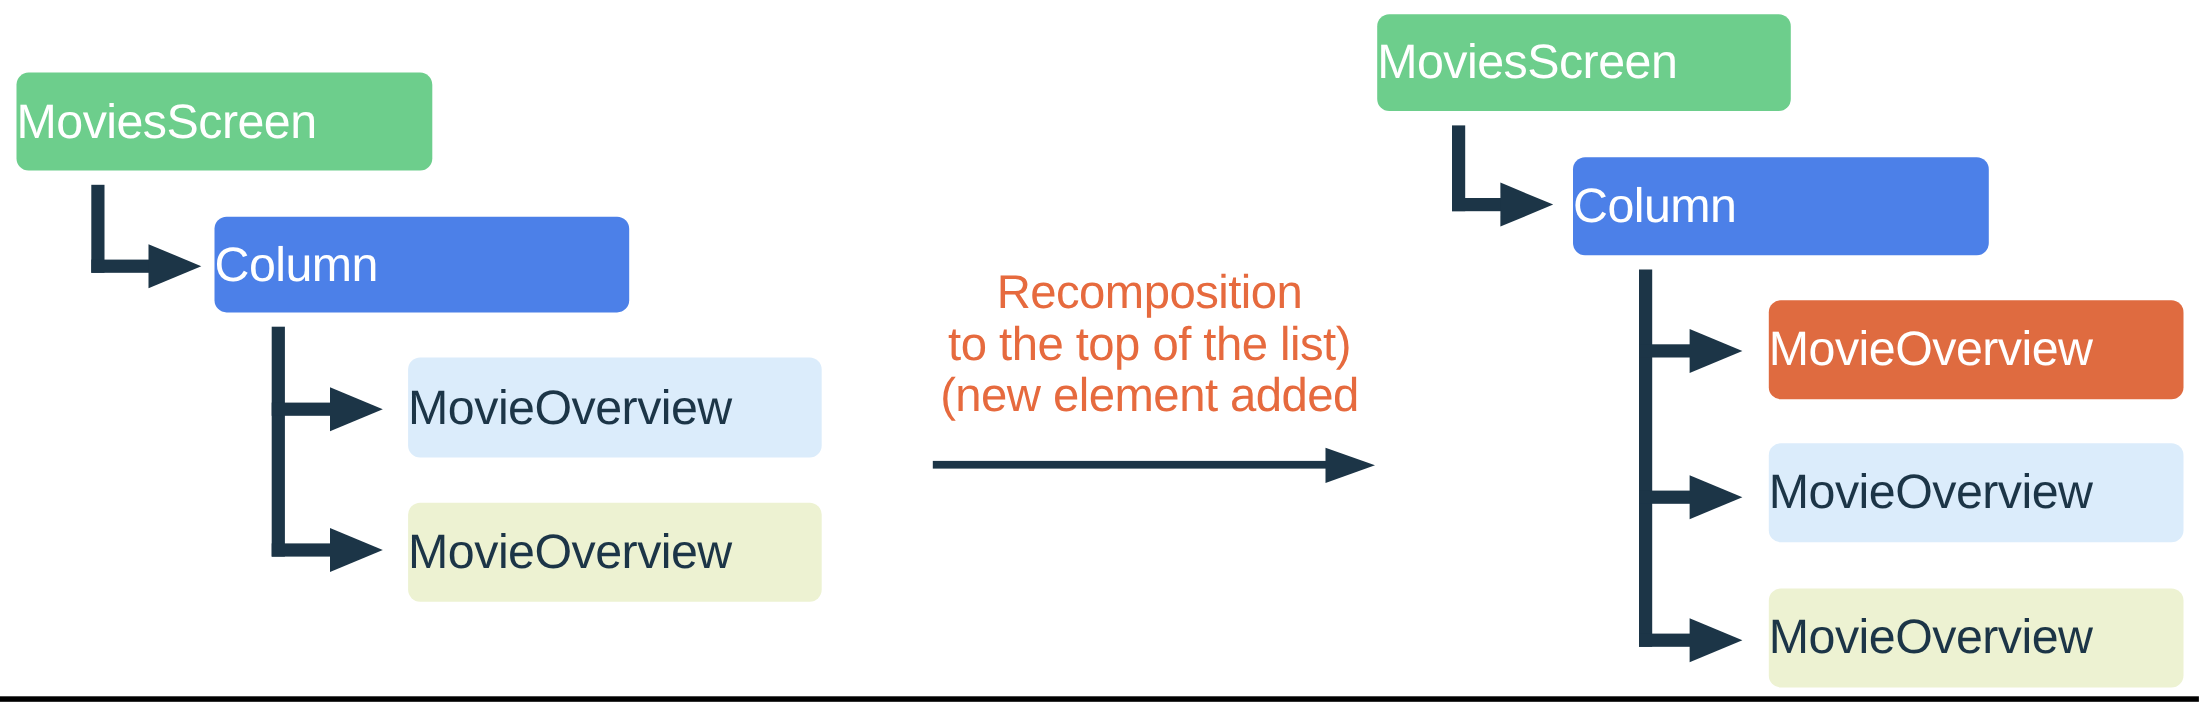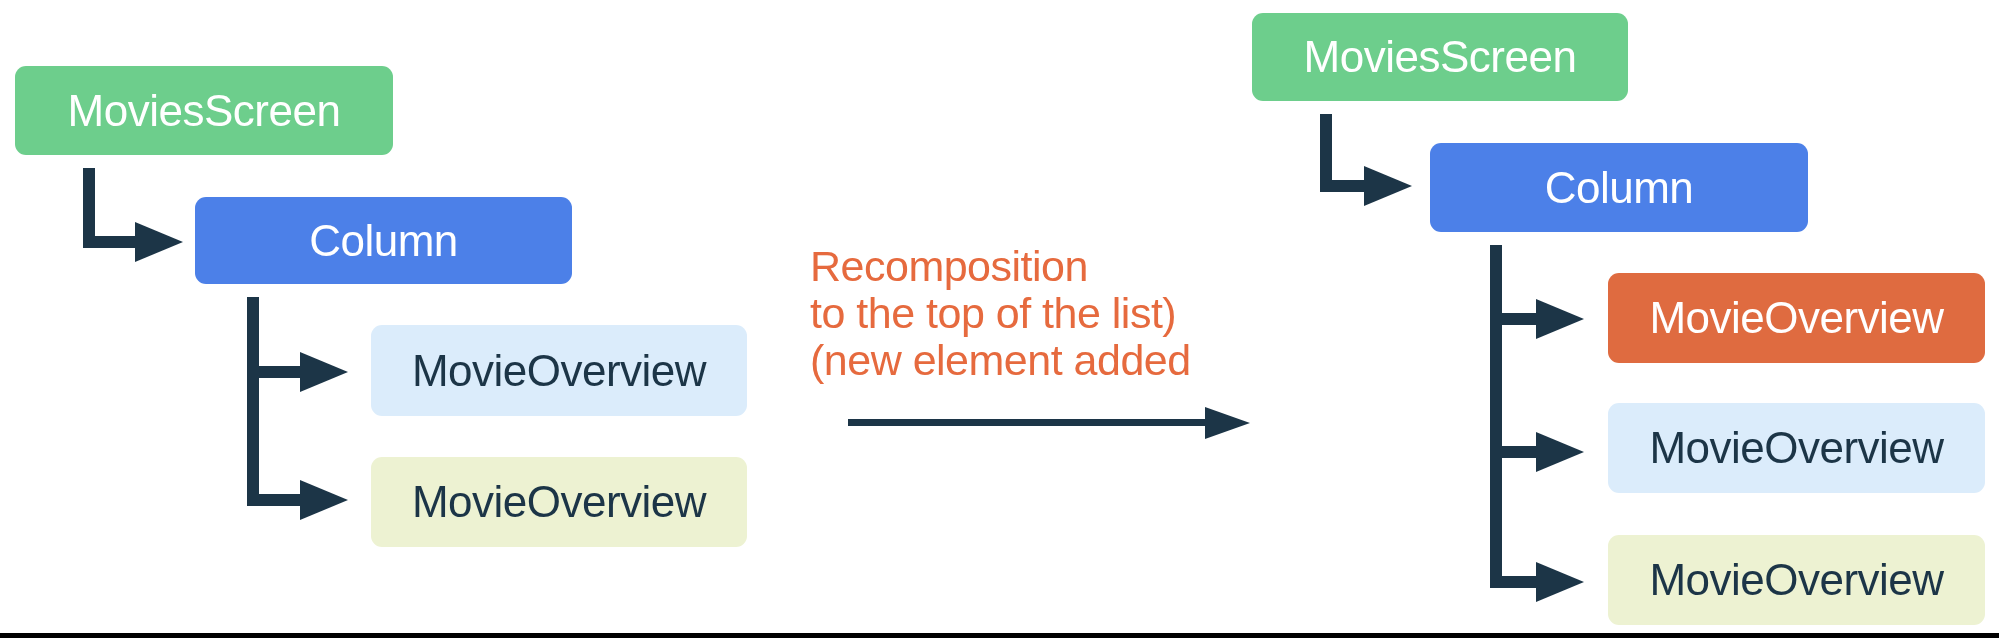--- a/index.html
+++ b/index.html
@@ -7,21 +7,21 @@
     position:relative;
     width:1999px;height:639px;
     background:#ffffff;
     overflow:hidden;
     font-family:"Liberation Sans", sans-serif;
     --conn:#1C3547;
   }
   .node{
     position:absolute;
     border-radius:11px;
-    display:flex;align-items:center;justify-content:center;
+    display:flex;align-items:center;justify-content:flex-start;
     color:#ffffff;
     font-size:44px;font-weight:500;
     letter-spacing:-0.5px;
     white-space:nowrap;
   }
   .node.label-dark{color:#1C3547;}
   .vbar{position:absolute;width:12px;background:var(--conn);}
   .hbar{position:absolute;height:12px;background:var(--conn);}
   .tri{
     position:absolute;width:0;height:0;
@@ -30,21 +30,21 @@
     border-left:48px solid var(--conn);
   }
   .tri-small{
     border-top-width:16px;
     border-bottom-width:16px;
     border-left-width:45px;
   }
   .annotation{
     position:absolute;
     left:810px;top:243px;width:470px;
-    text-align:left;
+    text-align:center;
     color:#E66A3E;
     font-size:43px;font-weight:500;
     line-height:47px;
     letter-spacing:-0.5px;
   }
   .annotation span{display:block;}
   .bottom-bar{
     position:absolute;
     left:0;top:633px;width:1999px;height:5px;
     background:#000000;

